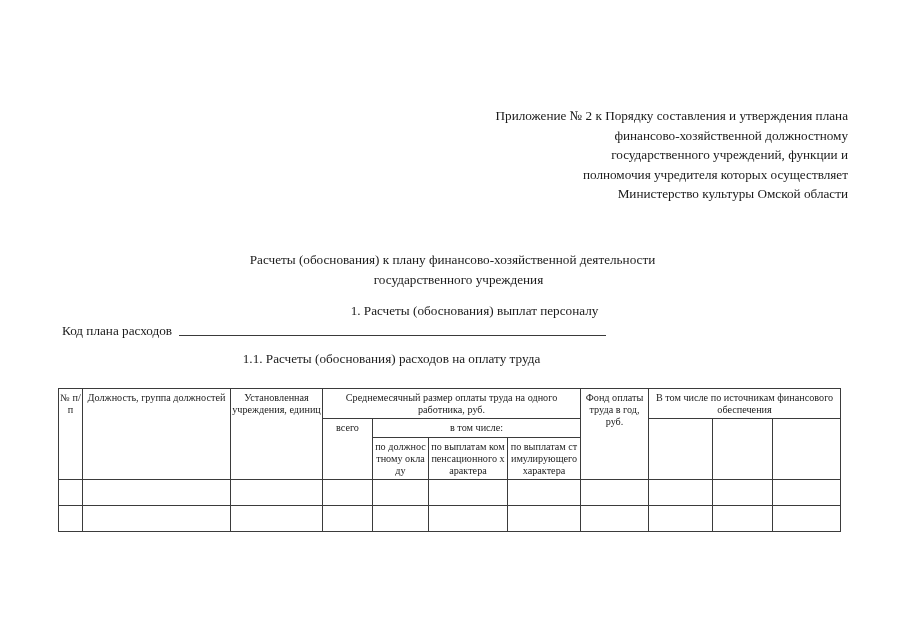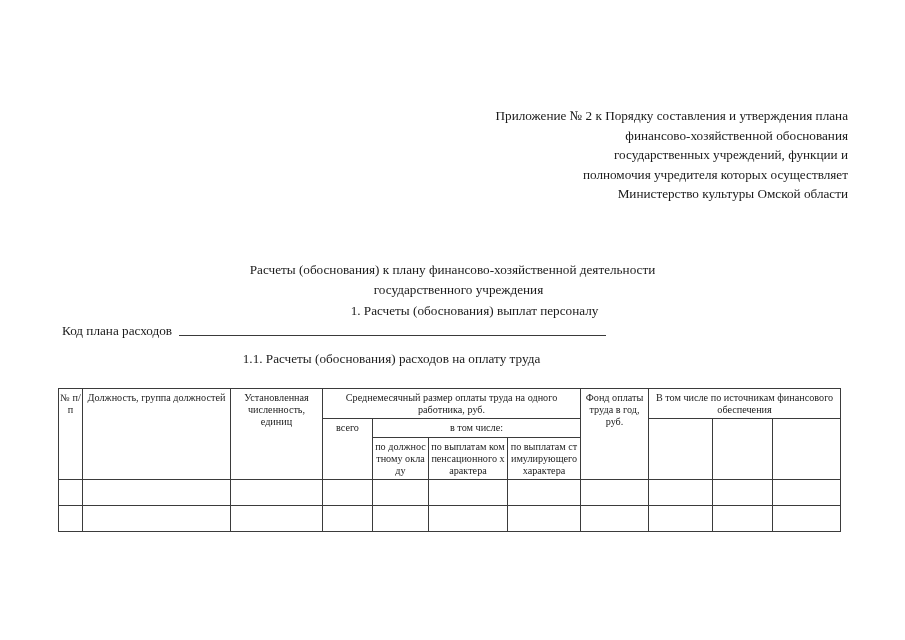--- a/index.html
+++ b/index.html
@@ -33,21 +33,21 @@
   
   .doc-title {
     position: absolute;
     top: 250px;
     left: 0;
     width: 905px;
     text-align: center;
     font-size: 13.2px;
     line-height: 20px;
   }
-  .doc-title .t-l1 { display: block; margin-top: 10px; }
+  .doc-title .t-l1 { display: block; }
   .doc-title .t-l2 { display: block; padding-left: 12px; }
 
   .section-title {
     position: absolute;
     top: 303px;
     left: 0;
     width: 905px;
     text-align: center;
     font-size: 13.2px;
     padding-left: 44px;
@@ -113,22 +113,22 @@
 
   
   .brk { word-break: break-all; hyphens: none; }
 </style>
 </head>
 <body>
 
 <div class="appendix-block">
   <span class="appendix-line">Приложение № 2</span>
   <span class="appendix-line">к Порядку составления и утверждения плана</span>
-  <span class="appendix-line">финансово-хозяйственной обоснования</span>
-  <span class="appendix-line">государственных учреждений, функции и</span>
+  <span class="appendix-line">финансово-хозяйственной должностному</span>
+  <span class="appendix-line">государственного учреждений, функции и</span>
   <span class="appendix-line">полномочия учредителя которых осуществляет</span>
   <span class="appendix-line">Министерство культуры Омской области</span>
 </div>
 
 <div class="doc-title">
   <span class="t-l1">Расчеты (обоснования) к плану финансово-хозяйственной деятельности</span>
   <span class="t-l2">государственного учреждения</span>
 </div>
 
 <div class="section-title">1. Расчеты (обоснования) выплат персоналу</div>
@@ -151,21 +151,21 @@
     <col style="width:73px">
     <col style="width:68px">
     <col style="width:64px">
     <col style="width:60px">
     <col style="width:68px">
   </colgroup>
   <thead>
     <tr>
       <th rowspan="3" class="v-mid">№ п/п</th>
       <th rowspan="3" class="v-mid">Должность, группа должностей</th>
-      <th rowspan="3" class="v-mid">Установленная численность, единиц</th>
+      <th rowspan="3" class="v-mid">Установленная учреждения, единиц</th>
       <th colspan="4">Среднемесячный размер оплаты труда на одного работника, руб.</th>
       <th rowspan="3" class="v-mid">Фонд оплаты труда в год, руб.</th>
       <th colspan="3">В том числе по источникам финансового обеспечения</th>
     </tr>
     <tr>
       <th rowspan="2" class="v-mid">всего</th>
       <th colspan="3">в том числе:</th>
       <th rowspan="2"></th>
       <th rowspan="2"></th>
       <th rowspan="2"></th>

